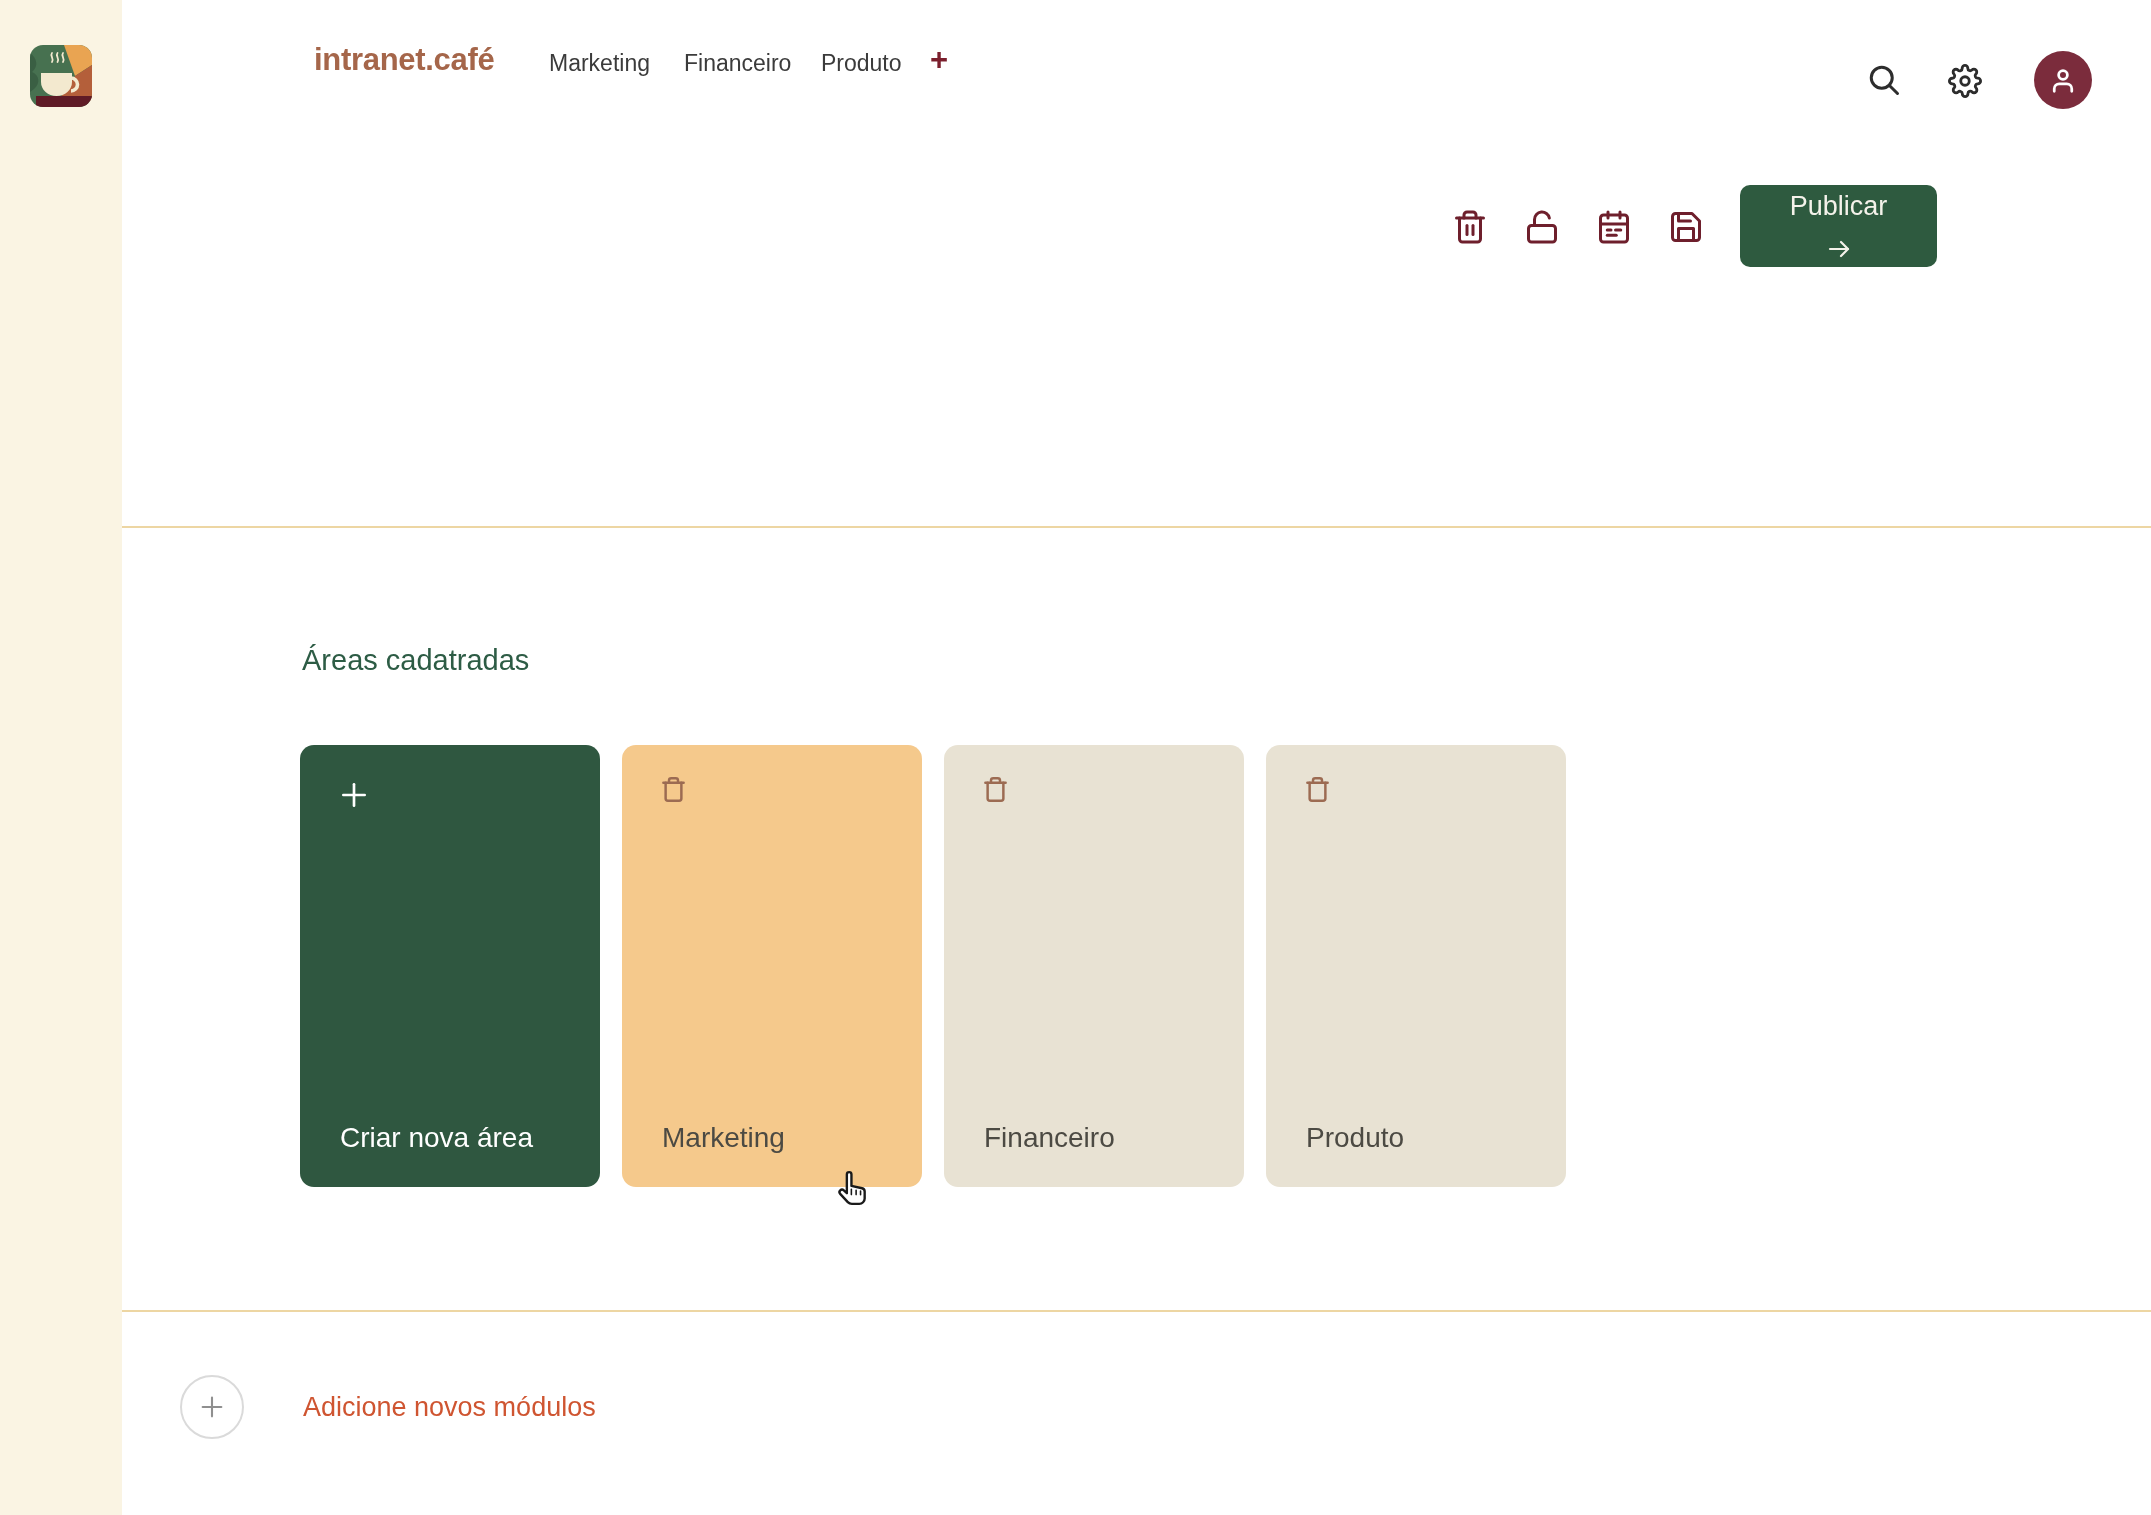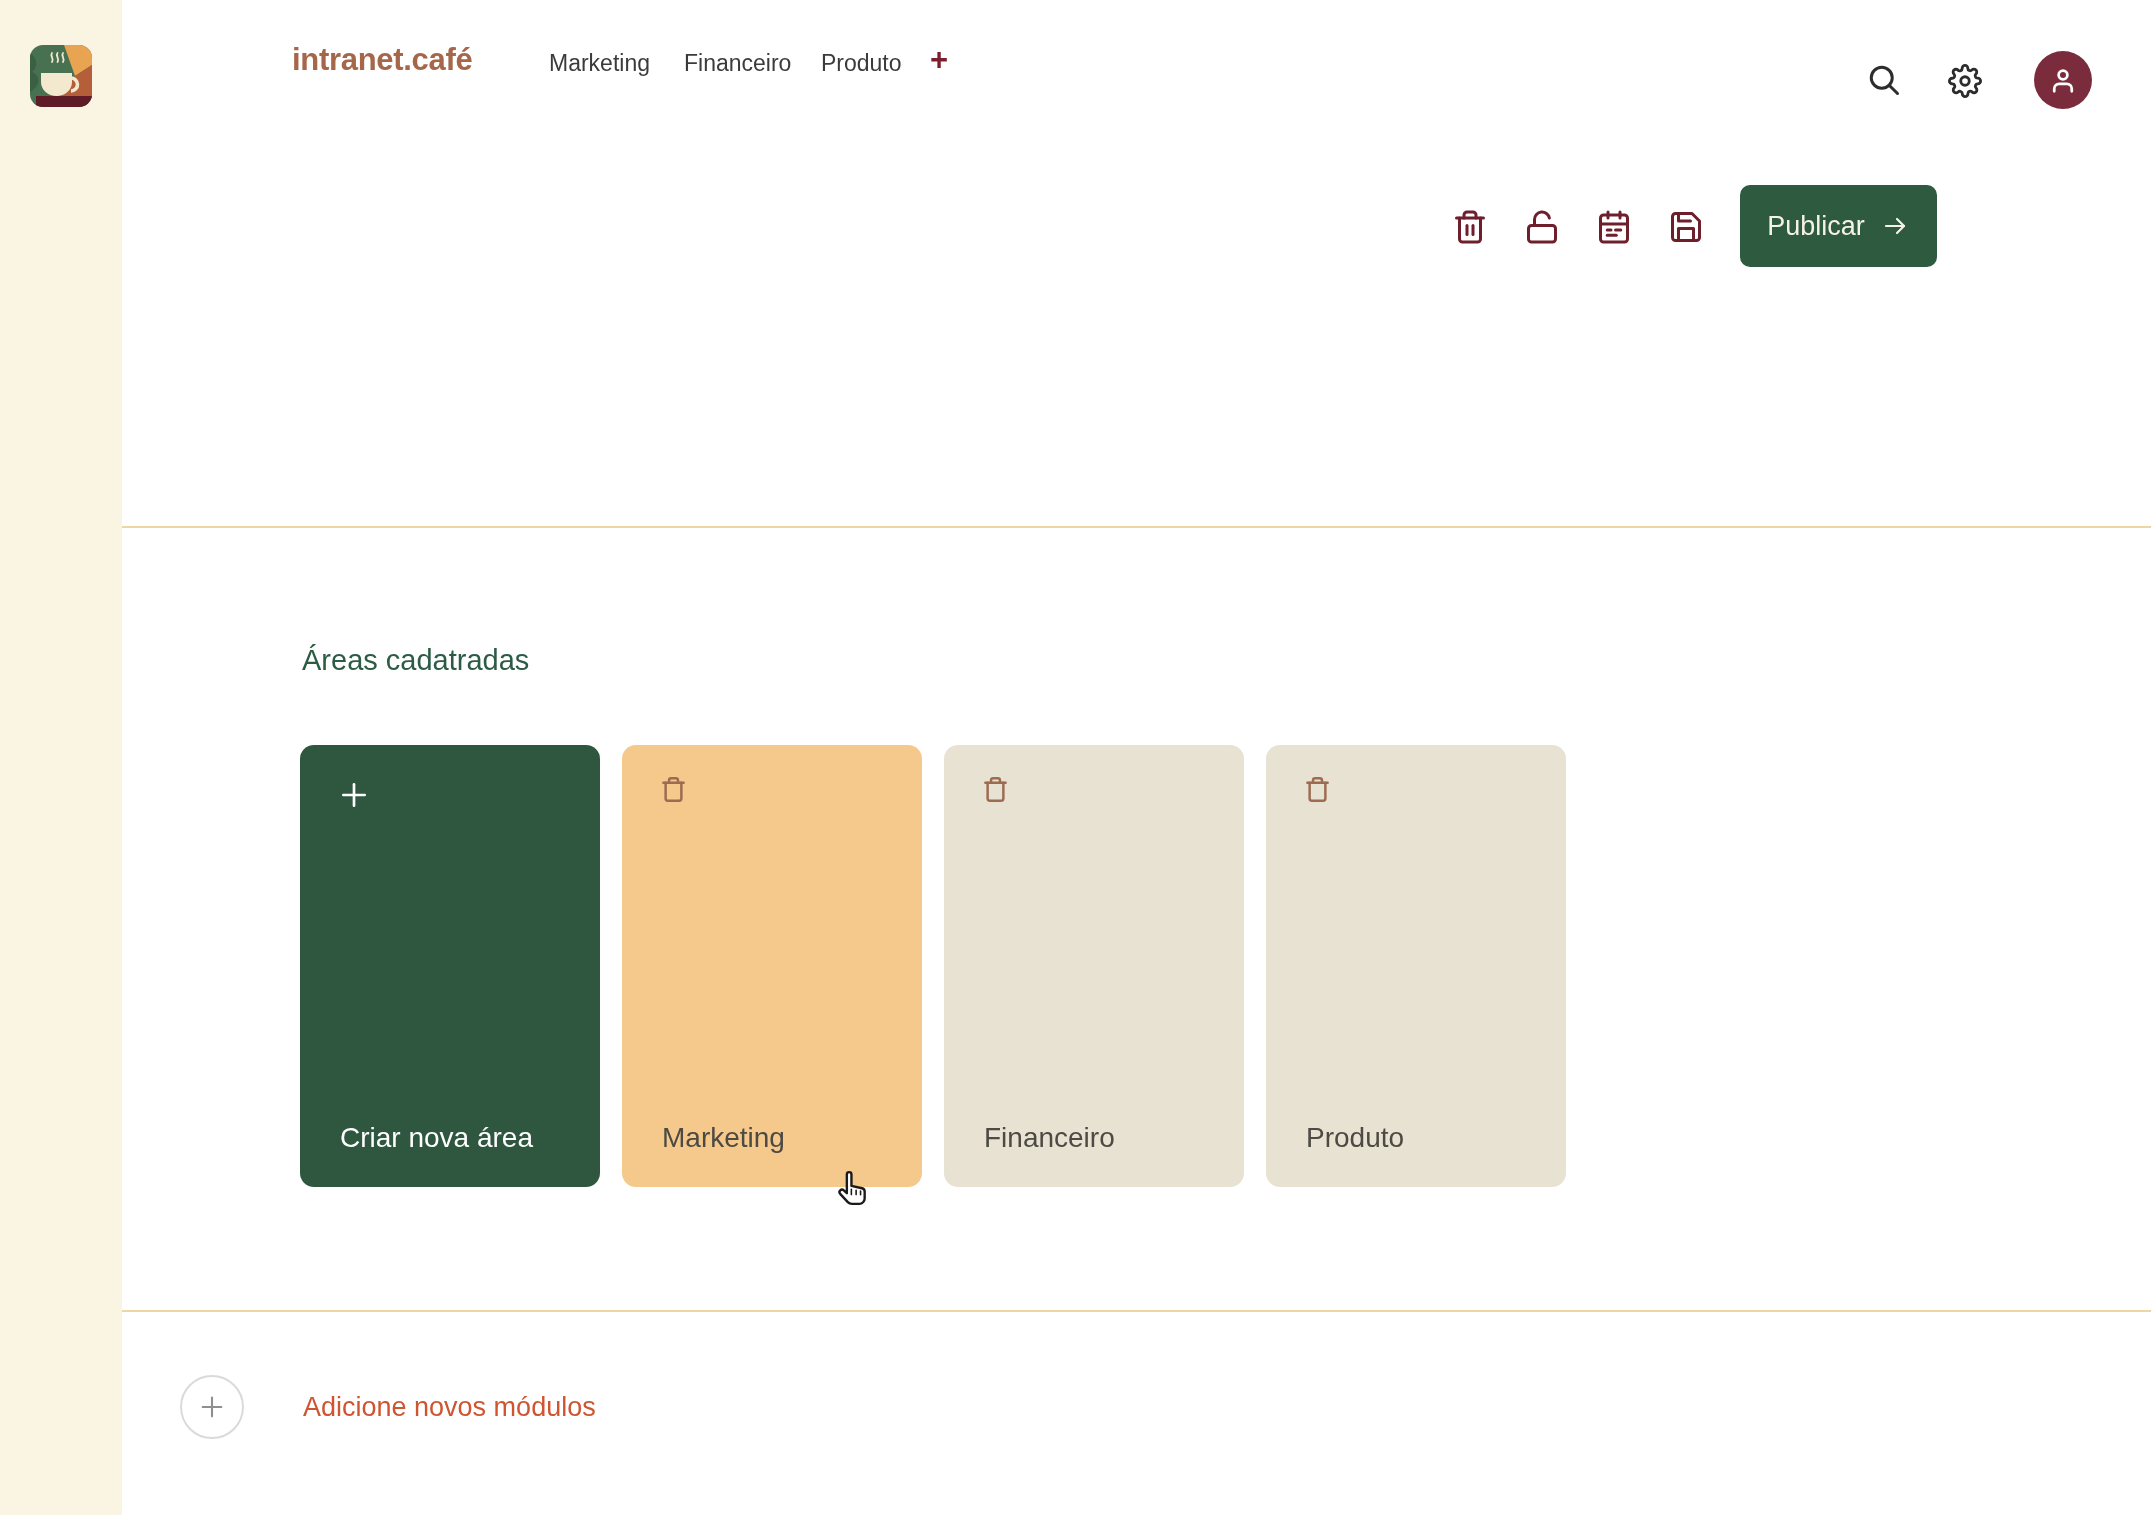--- a/index.html
+++ b/index.html
@@ -5,21 +5,21 @@
   * { margin:0; padding:0; box-sizing:border-box; }
   html,body { background:#ffffff; }
   body { font-family:"Liberation Sans", sans-serif; }
   .screen { position:relative; width:2151px; height:1515px; background:#ffffff; overflow:hidden; }
 
   
   .sidebar { position:absolute; left:0; top:0; width:122px; height:1515px; background:#faf4e3; }
   .logo { position:absolute; left:30px; top:45px; width:62px; height:62px; cursor:pointer; }
 
   
-  .brand { position:absolute; left:292px; top:42px; font-size:31px; font-weight:700; color:#a5664a; letter-spacing:-0.3px; cursor:pointer; }
+  .brand { position:absolute; left:314px; top:42px; font-size:31px; font-weight:700; color:#a5664a; letter-spacing:-0.3px; cursor:pointer; }
   .nav-item { position:absolute; top:50px; font-size:23px; color:#3b3b3b; text-decoration:none; cursor:pointer; }
   .nav-marketing { left:549px; }
   .nav-financeiro { left:684px; }
   .nav-produto { left:821px; }
   .nav-add { position:absolute; left:930px; top:42px; font-size:31px; font-weight:600; color:#7b1f2d; background:none; border:none; cursor:pointer; }
   .icon-btn { position:absolute; background:none; border:none; padding:0; cursor:pointer; }
   .icon-btn svg { display:block; }
   .search-btn { left:1866px; top:62px; }
   .gear-btn { left:1948px; top:64px; }
   .avatar { position:absolute; left:2034px; top:51px; width:58px; height:58px; border-radius:50%; background:#7b2c3c; border:none; display:flex; align-items:center; justify-content:center; cursor:pointer; }
@@ -27,21 +27,21 @@
   
   .page-title { position:absolute; left:300px; top:188px; font-size:61px; font-weight:500; color:#262626; letter-spacing:-0.5px; }
   .page-subtitle { position:absolute; left:302px; top:310px; width:535px; font-size:26px; line-height:1.3; color:#8e8e8e; }
 
   .doc-action { top:209px; }
   .act-trash { left:1452px; }
   .act-unlock { left:1524px; }
   .act-calendar { left:1596px; }
   .act-save { left:1668px; }
   .publish-btn { position:absolute; left:1740px; top:185px; width:197px; height:82px; border:none; border-radius:10px;
-    background:#2e5a3f; color:#f4f2ea; font-size:27px; font-family:inherit; display:flex; align-items:center; justify-content:center; gap:15px; cursor:pointer; }
+    background:#2e5a3f; color:#f4f2ea; font-size:27px; font-family:inherit; display:flex; align-items:center; justify-content:center; gap:15px; cursor:pointer;flex-direction:column; }
 
   .divider { position:absolute; left:122px; width:2029px; height:2px; background:#edd6a3; }
   .divider-1 { top:526px; }
   .divider-2 { top:1310px; }
 
   .section-heading { position:absolute; left:302px; top:644px; font-size:29px; font-weight:500; color:#2d5c45; }
 
   
   .cards { position:absolute; left:300px; top:745px; display:flex; gap:22px; }
   .card { position:relative; width:300px; height:442px; border-radius:14px; cursor:pointer; }

